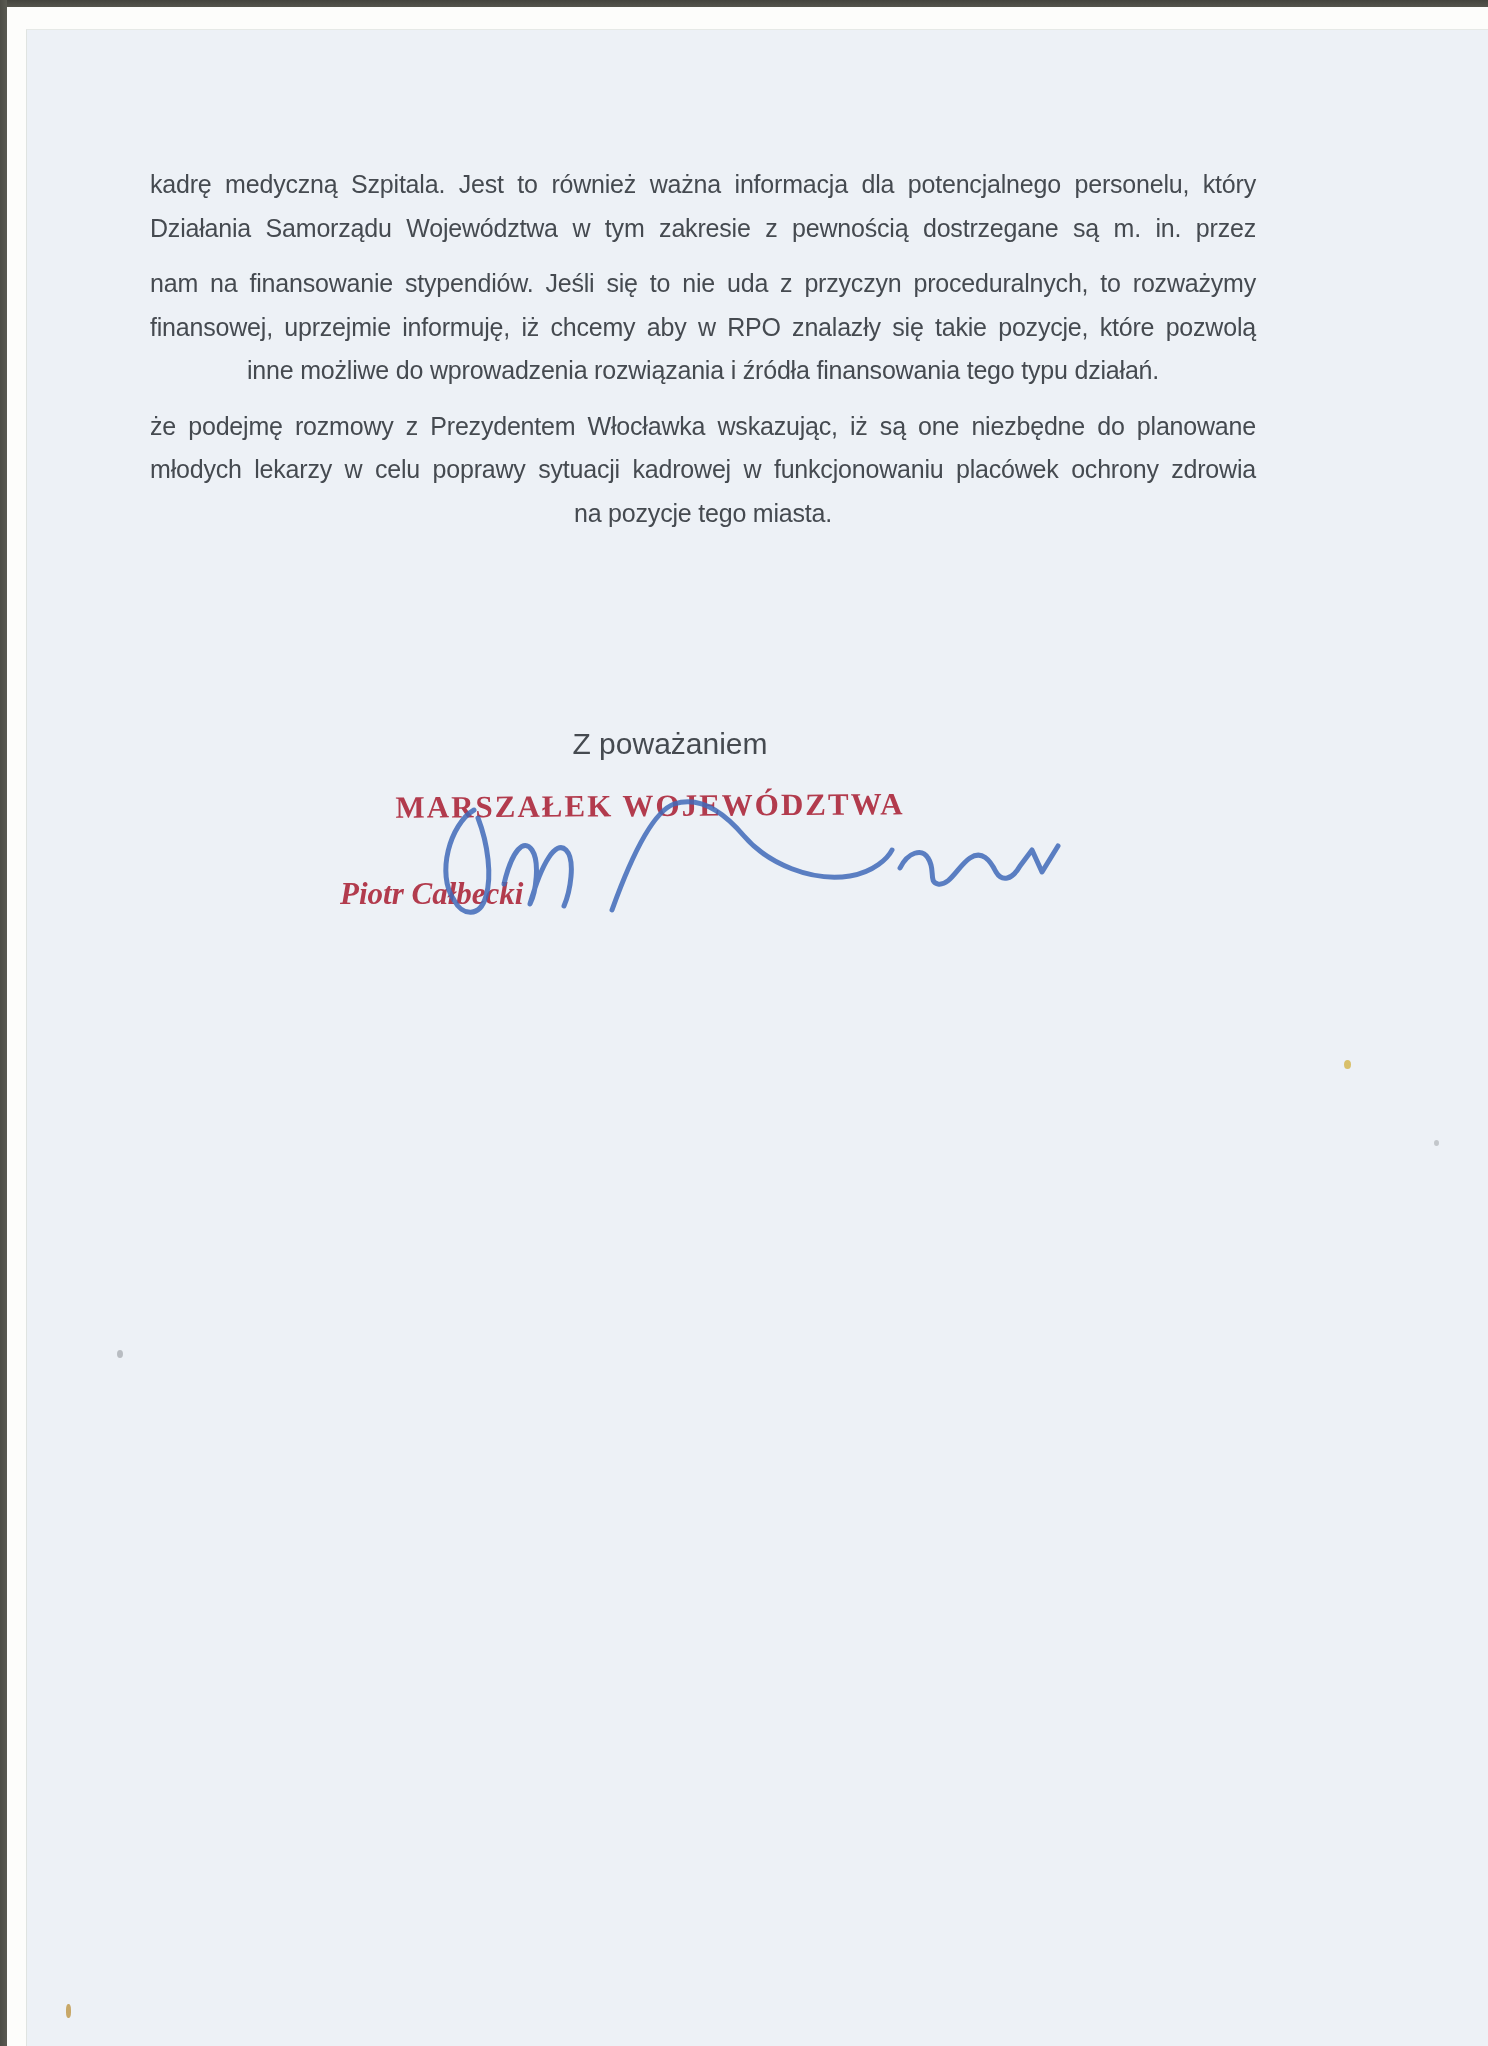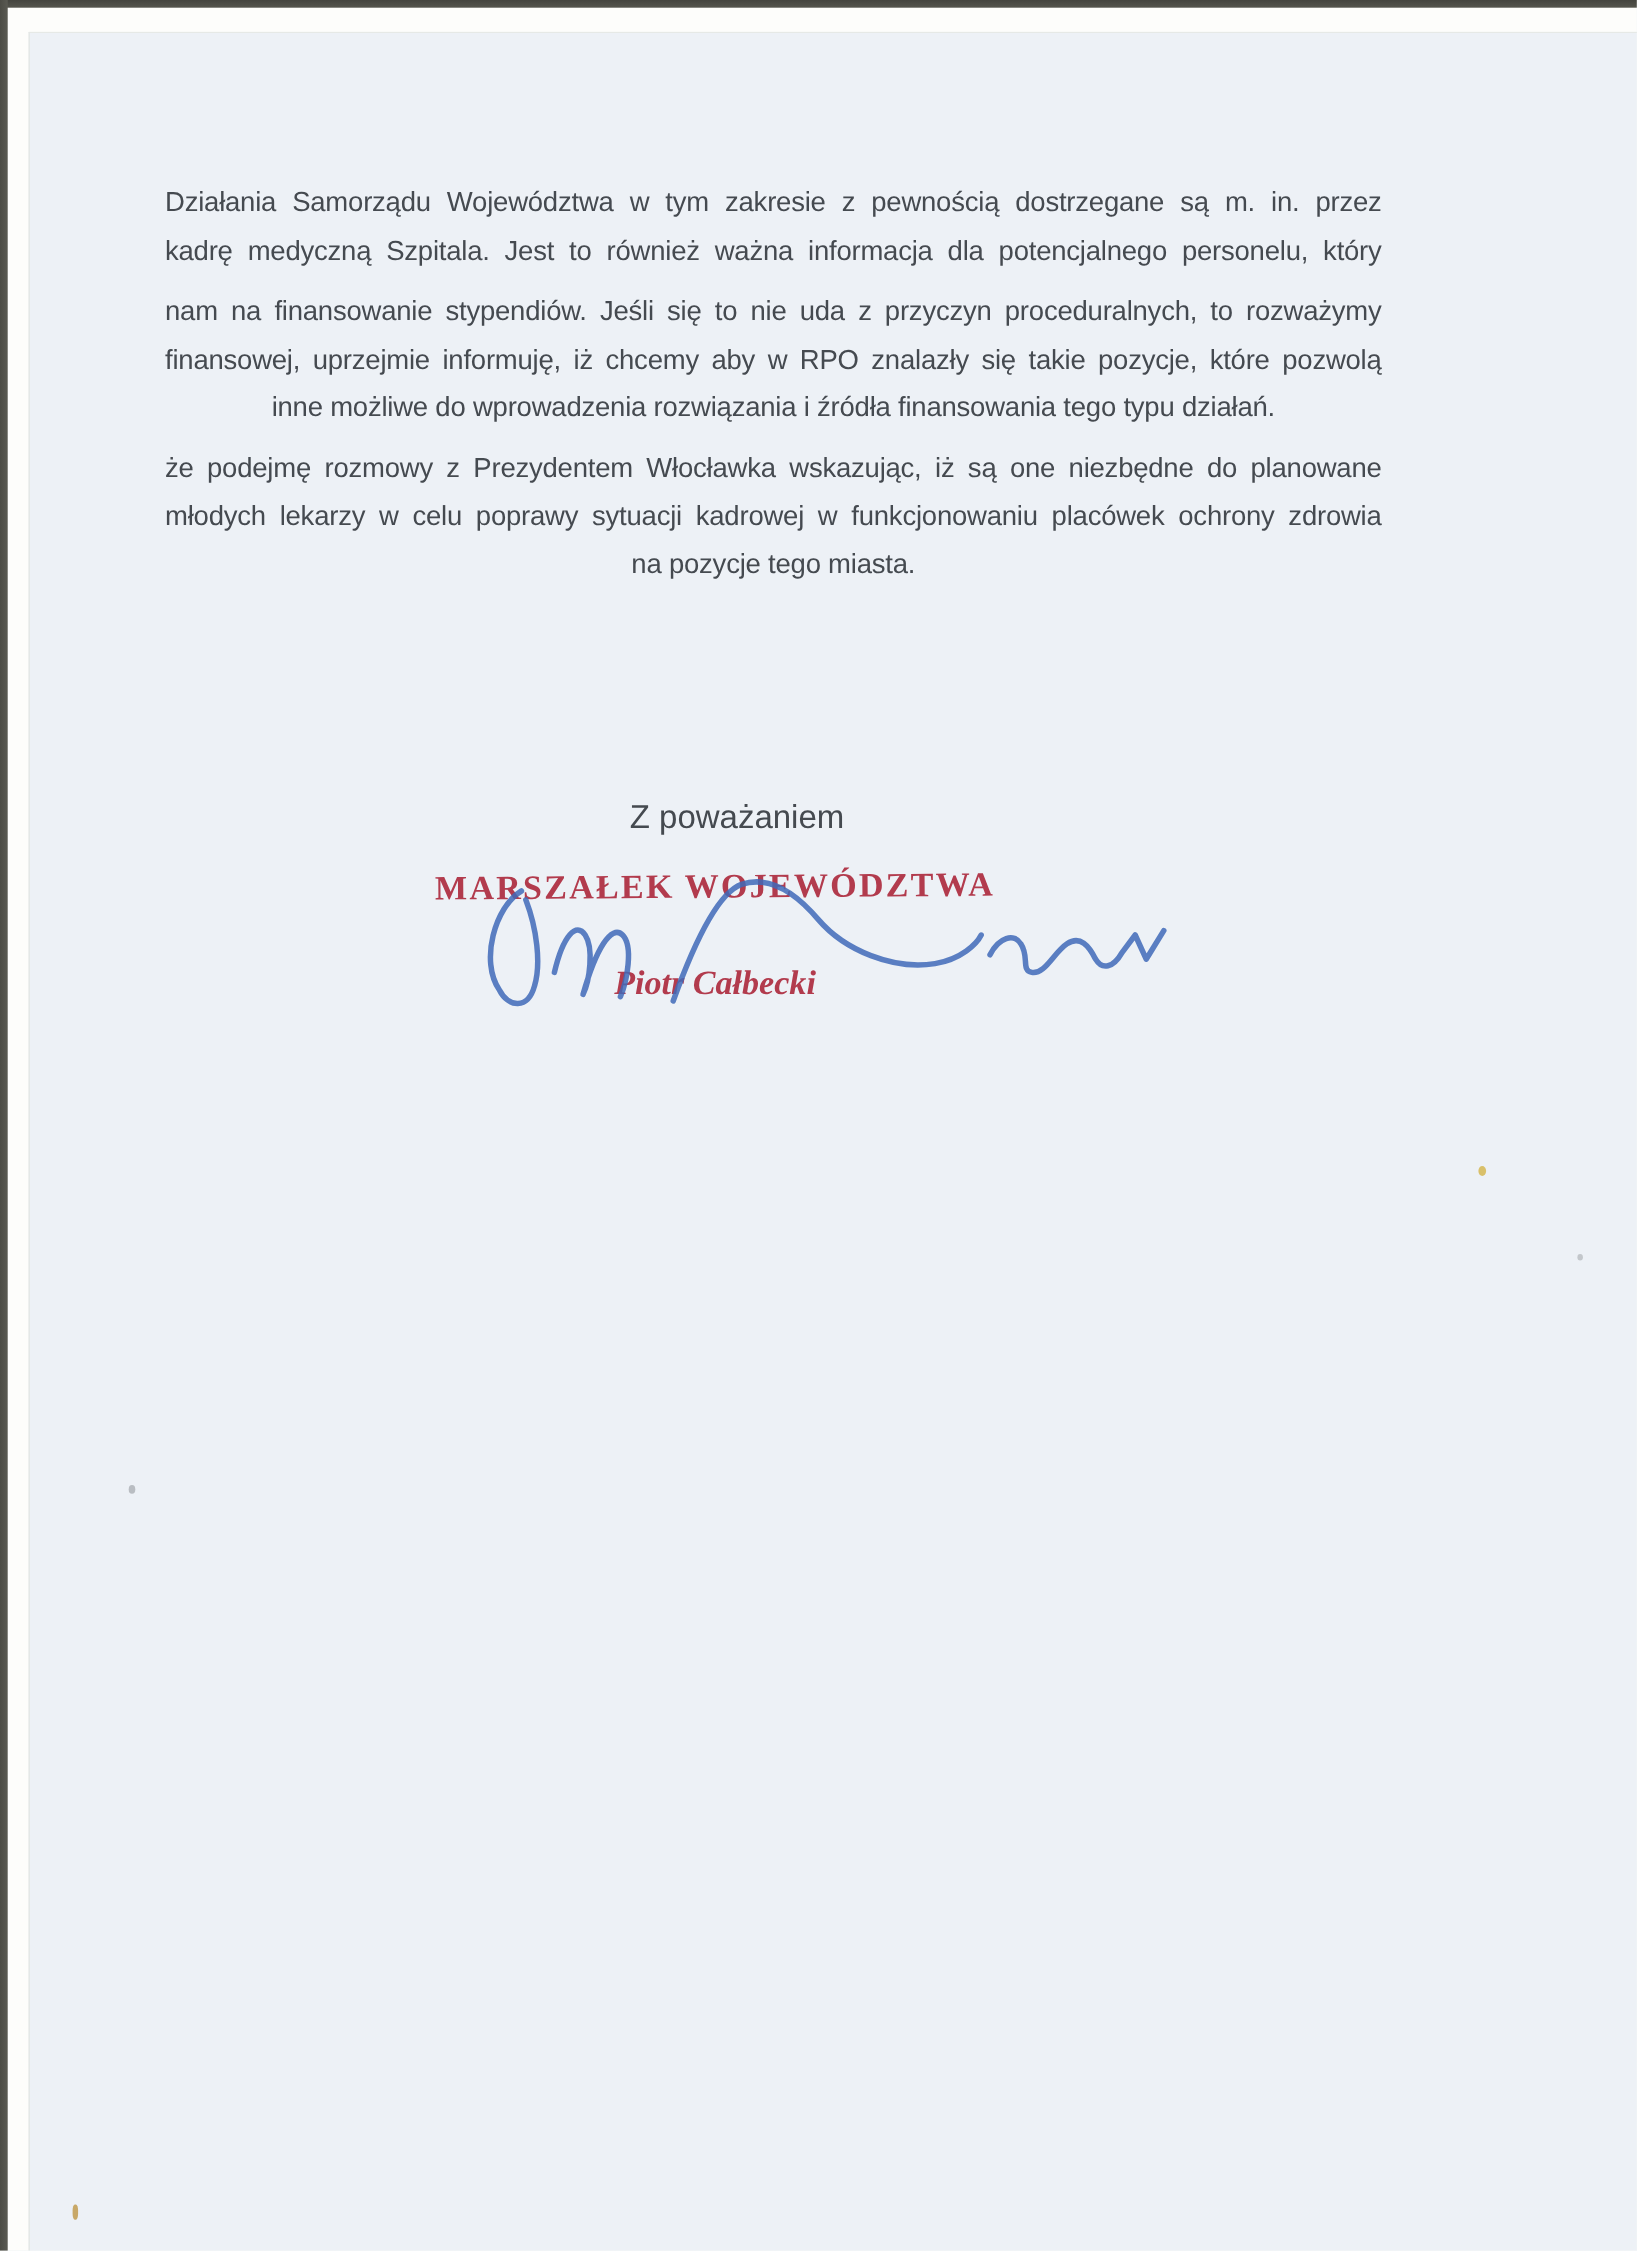--- a/index.html
+++ b/index.html
@@ -83,21 +83,20 @@
     font-size: 31px;
     letter-spacing: 2px;
     color: #b23b4d;
     transform: rotate(-0.4deg);
   }
   .signer-name {
     position: absolute;
     left: 340px;
     top: 876px;
     width: 620px;
-    text-align: center;
     font-family: "Liberation Serif", serif;
     font-style: italic;
     font-weight: bold;
     font-size: 31px;
     color: #b23b4d;
   }
   .signature-svg {
     position: absolute;
     left: 430px;
     top: 788px;
@@ -116,22 +115,22 @@
 </head>
 <body>
 
 <div class="sheet"></div>
 
 <div class="edge-top"></div>
 <div class="edge-left"></div>
 
 <div class="letter-text">
   <div class="para">
+    <div class="tline j">kadrę medyczną Szpitala. Jest to również ważna informacja dla potencjalnego personelu, który</div>
     <div class="tline j">Działania Samorządu Województwa w tym zakresie z pewnością dostrzegane są m. in. przez</div>
-    <div class="tline j">kadrę medyczną Szpitala. Jest to również ważna informacja dla potencjalnego personelu, który</div>
   </div>
   <div class="para">
     <div class="tline j">nam na finansowanie stypendiów. Jeśli się to nie uda z przyczyn proceduralnych, to rozważymy</div>
     <div class="tline j">finansowej, uprzejmie informuję, iż chcemy aby w RPO znalazły się takie pozycje, które pozwolą</div>
     <div class="tline last">inne możliwe do wprowadzenia rozwiązania i źródła finansowania tego typu działań.</div>
   </div>
   <div class="para">
     <div class="tline j">że podejmę rozmowy z Prezydentem Włocławka wskazując, iż są one niezbędne do planowane</div>
     <div class="tline j">młodych lekarzy w celu poprawy sytuacji kadrowej w funkcjonowaniu placówek ochrony zdrowia</div>
     <div class="tline last">na pozycje tego miasta.</div>

